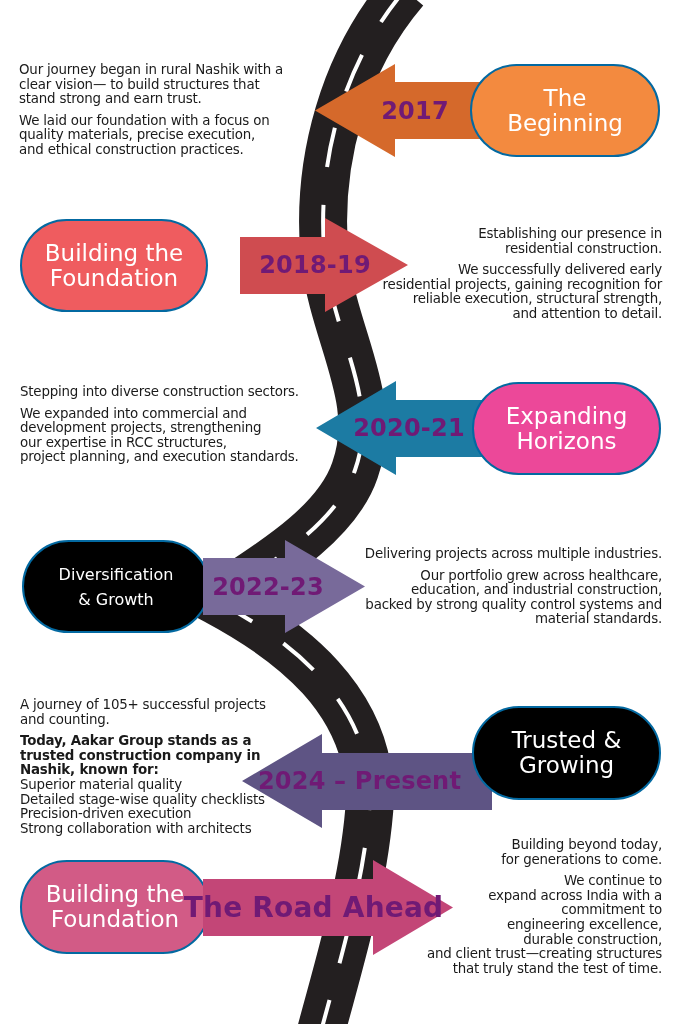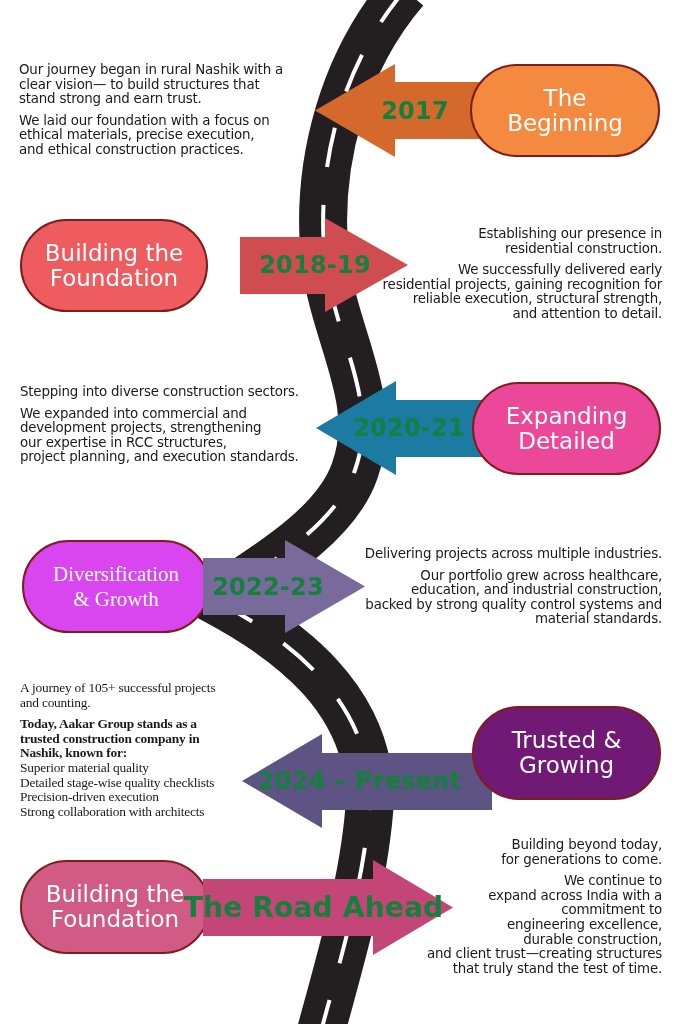--- a/index.html
+++ b/index.html
@@ -2,25 +2,25 @@
 <html><head>
 <meta charset="utf-8">
 <style>
   html, body { margin: 0; padding: 0; background: #ffffff; }
   body { width: 683px; height: 1024px; position: relative; overflow: hidden;
          font-family: "Liberation Sans", "DejaVu Sans", sans-serif; color: #1a1a1a; }
   #road { position: absolute; left: 0; top: 0; width: 683px; height: 1024px; }
   .arrow { position: absolute; }
   .arrow svg { position: absolute; left: 0; top: 0; width: 100%; height: 100%; overflow: visible; }
   .arrow-label { position: absolute; top: 0; height: 100%; display: flex; align-items: center; justify-content: center;
-                 color: #15803d; font-weight: bold; font-size: 24px; letter-spacing: 0.2px; white-space: nowrap;
+                 color: #701a75; font-weight: bold; font-size: 24px; letter-spacing: 0.2px; white-space: nowrap;
                  font-family: "DejaVu Sans", sans-serif; }
   .pill { position: absolute; border-radius: 50px; display: flex; align-items: center; justify-content: center;
           text-align: center; color: #fff; font-size: 23px; line-height: 25px; font-family: "DejaVu Sans", sans-serif;
-          border: 2px solid #7f1d1d; box-sizing: border-box; }
+          border: 2px solid #0369a1; box-sizing: border-box; }
   .pill span { display: block; }
   .text { position: absolute; font-size: 13.4px; line-height: 14.6px; font-family: "DejaVu Sans", sans-serif; letter-spacing: -0.2px; }
   .text p { margin: 0 0 7px 0; }
   .text.right { text-align: right; }
   .text .bold { font-weight: bold; text-align: center; }
 </style>
 </head>
 <body>
 
 <svg id="road" viewBox="0 0 683 1024">
@@ -29,21 +29,21 @@
 </svg>
 
 <div class="text" style="left:19px; top:63px; width:300px;">
   <p>
     <span>Our journey began in rural Nashik with a</span><br>
     <span>clear vision— to build structures that</span><br>
     <span>stand strong and earn trust.</span>
   </p>
   <p>
     <span>We laid our foundation with a focus on</span><br>
-    <span>ethical materials, precise execution,</span><br>
+    <span>quality materials, precise execution,</span><br>
     <span>and ethical construction practices.</span>
   </p>
 </div>
 <div class="arrow" style="left:315px; top:64px; width:175px; height:93px;">
   <svg viewBox="0 0 175 93" preserveAspectRatio="none">
       <polygon points="0,46.5 80,0 80,18 175,18 175,75 80,75 80,93" fill="#d5692b"></polygon>
     </svg>
   <div class="arrow-label" style="left:55px; width:90px;">2017</div>
 </div>
 <div class="pill" style="left:470px; top:64px; width:190px; height:93px; background:#f38a3f;">
@@ -91,25 +91,25 @@
 </div>
 <div class="arrow" style="left:316px; top:381px; width:175px; height:94px;">
   <svg viewBox="0 0 175 94" preserveAspectRatio="none">
       <polygon points="0,47 80,0 80,19 175,19 175,76 80,76 80,94" fill="#1c7ba3"></polygon>
     </svg>
   <div class="arrow-label" style="left:38px; width:110px;">2020-21</div>
 </div>
 <div class="pill" style="left:472px; top:382px; width:189px; height:93px; background:#ec4899;">
   <div>
       <span>Expanding</span>
-      <span>Detailed</span>
+      <span>Horizons</span>
     </div>
 </div>
 
-<div class="pill" style="left:22px; top:540px; width:188px; height:93px; background:#d946ef; font-size:21px;font-family:Liberation Serif, serif;">
+<div class="pill" style="left:22px; top:540px; width:188px; height:93px; background:#000000; font-size:16px;">
   <div>
       <span>Diversification</span>
       <span>&amp; Growth</span>
     </div>
 </div>
 <div class="arrow" style="left:203px; top:540px; width:162px; height:93px;">
   <svg viewBox="0 0 162 93" preserveAspectRatio="none">
       <polygon points="0,18 82,18 82,0 162,46.5 82,93 82,75 0,75" fill="#786a9a"></polygon>
     </svg>
   <div class="arrow-label" style="left:10px; width:110px;">2022-23</div>
@@ -119,42 +119,42 @@
     <span>Delivering projects across multiple industries.</span>
   </p>
   <p>
     <span>Our portfolio grew across healthcare,</span><br>
     <span>education, and industrial construction,</span><br>
     <span>backed by strong quality control systems and</span><br>
     <span>material standards.</span>
   </p>
 </div>
 
-<div class="text" style="left:20px; top:681px; width:290px;font-family:Liberation Serif, serif;">
+<div class="text" style="left:20px; top:698px; width:290px;">
   <p>
     <span>A journey of 105+ successful projects</span><br>
     <span>and counting.</span>
   </p>
   <p style="margin-bottom:0;">
     <span class="bold">Today, Aakar Group stands as a</span><br>
     <span class="bold">trusted construction company in</span><br>
     <span class="bold">Nashik, known for:</span><br>
     <span>Superior material quality</span><br>
     <span>Detailed stage-wise quality checklists</span><br>
     <span>Precision-driven execution</span><br>
     <span>Strong collaboration with architects</span>
   </p>
 </div>
 <div class="arrow" style="left:242px; top:734px; width:250px; height:94px;text-decoration:underline;">
   <svg viewBox="0 0 250 94" preserveAspectRatio="none">
       <polygon points="0,47 80,0 80,19 250,19 250,76 80,76 80,94" fill="#5e5484"></polygon>
     </svg>
   <div class="arrow-label" style="left:25px; width:185px;">2024 – Present</div>
 </div>
-<div class="pill" style="left:472px; top:706px; width:189px; height:94px; background:#701a75;">
+<div class="pill" style="left:472px; top:706px; width:189px; height:94px; background:#000000;">
   <div>
       <span>Trusted &amp;</span>
       <span>Growing</span>
     </div>
 </div>
 
 <div class="pill" style="left:20px; top:860px; width:190px; height:94px; background:#d25b86;">
   <div>
       <span>Building the</span>
       <span>Foundation</span>

